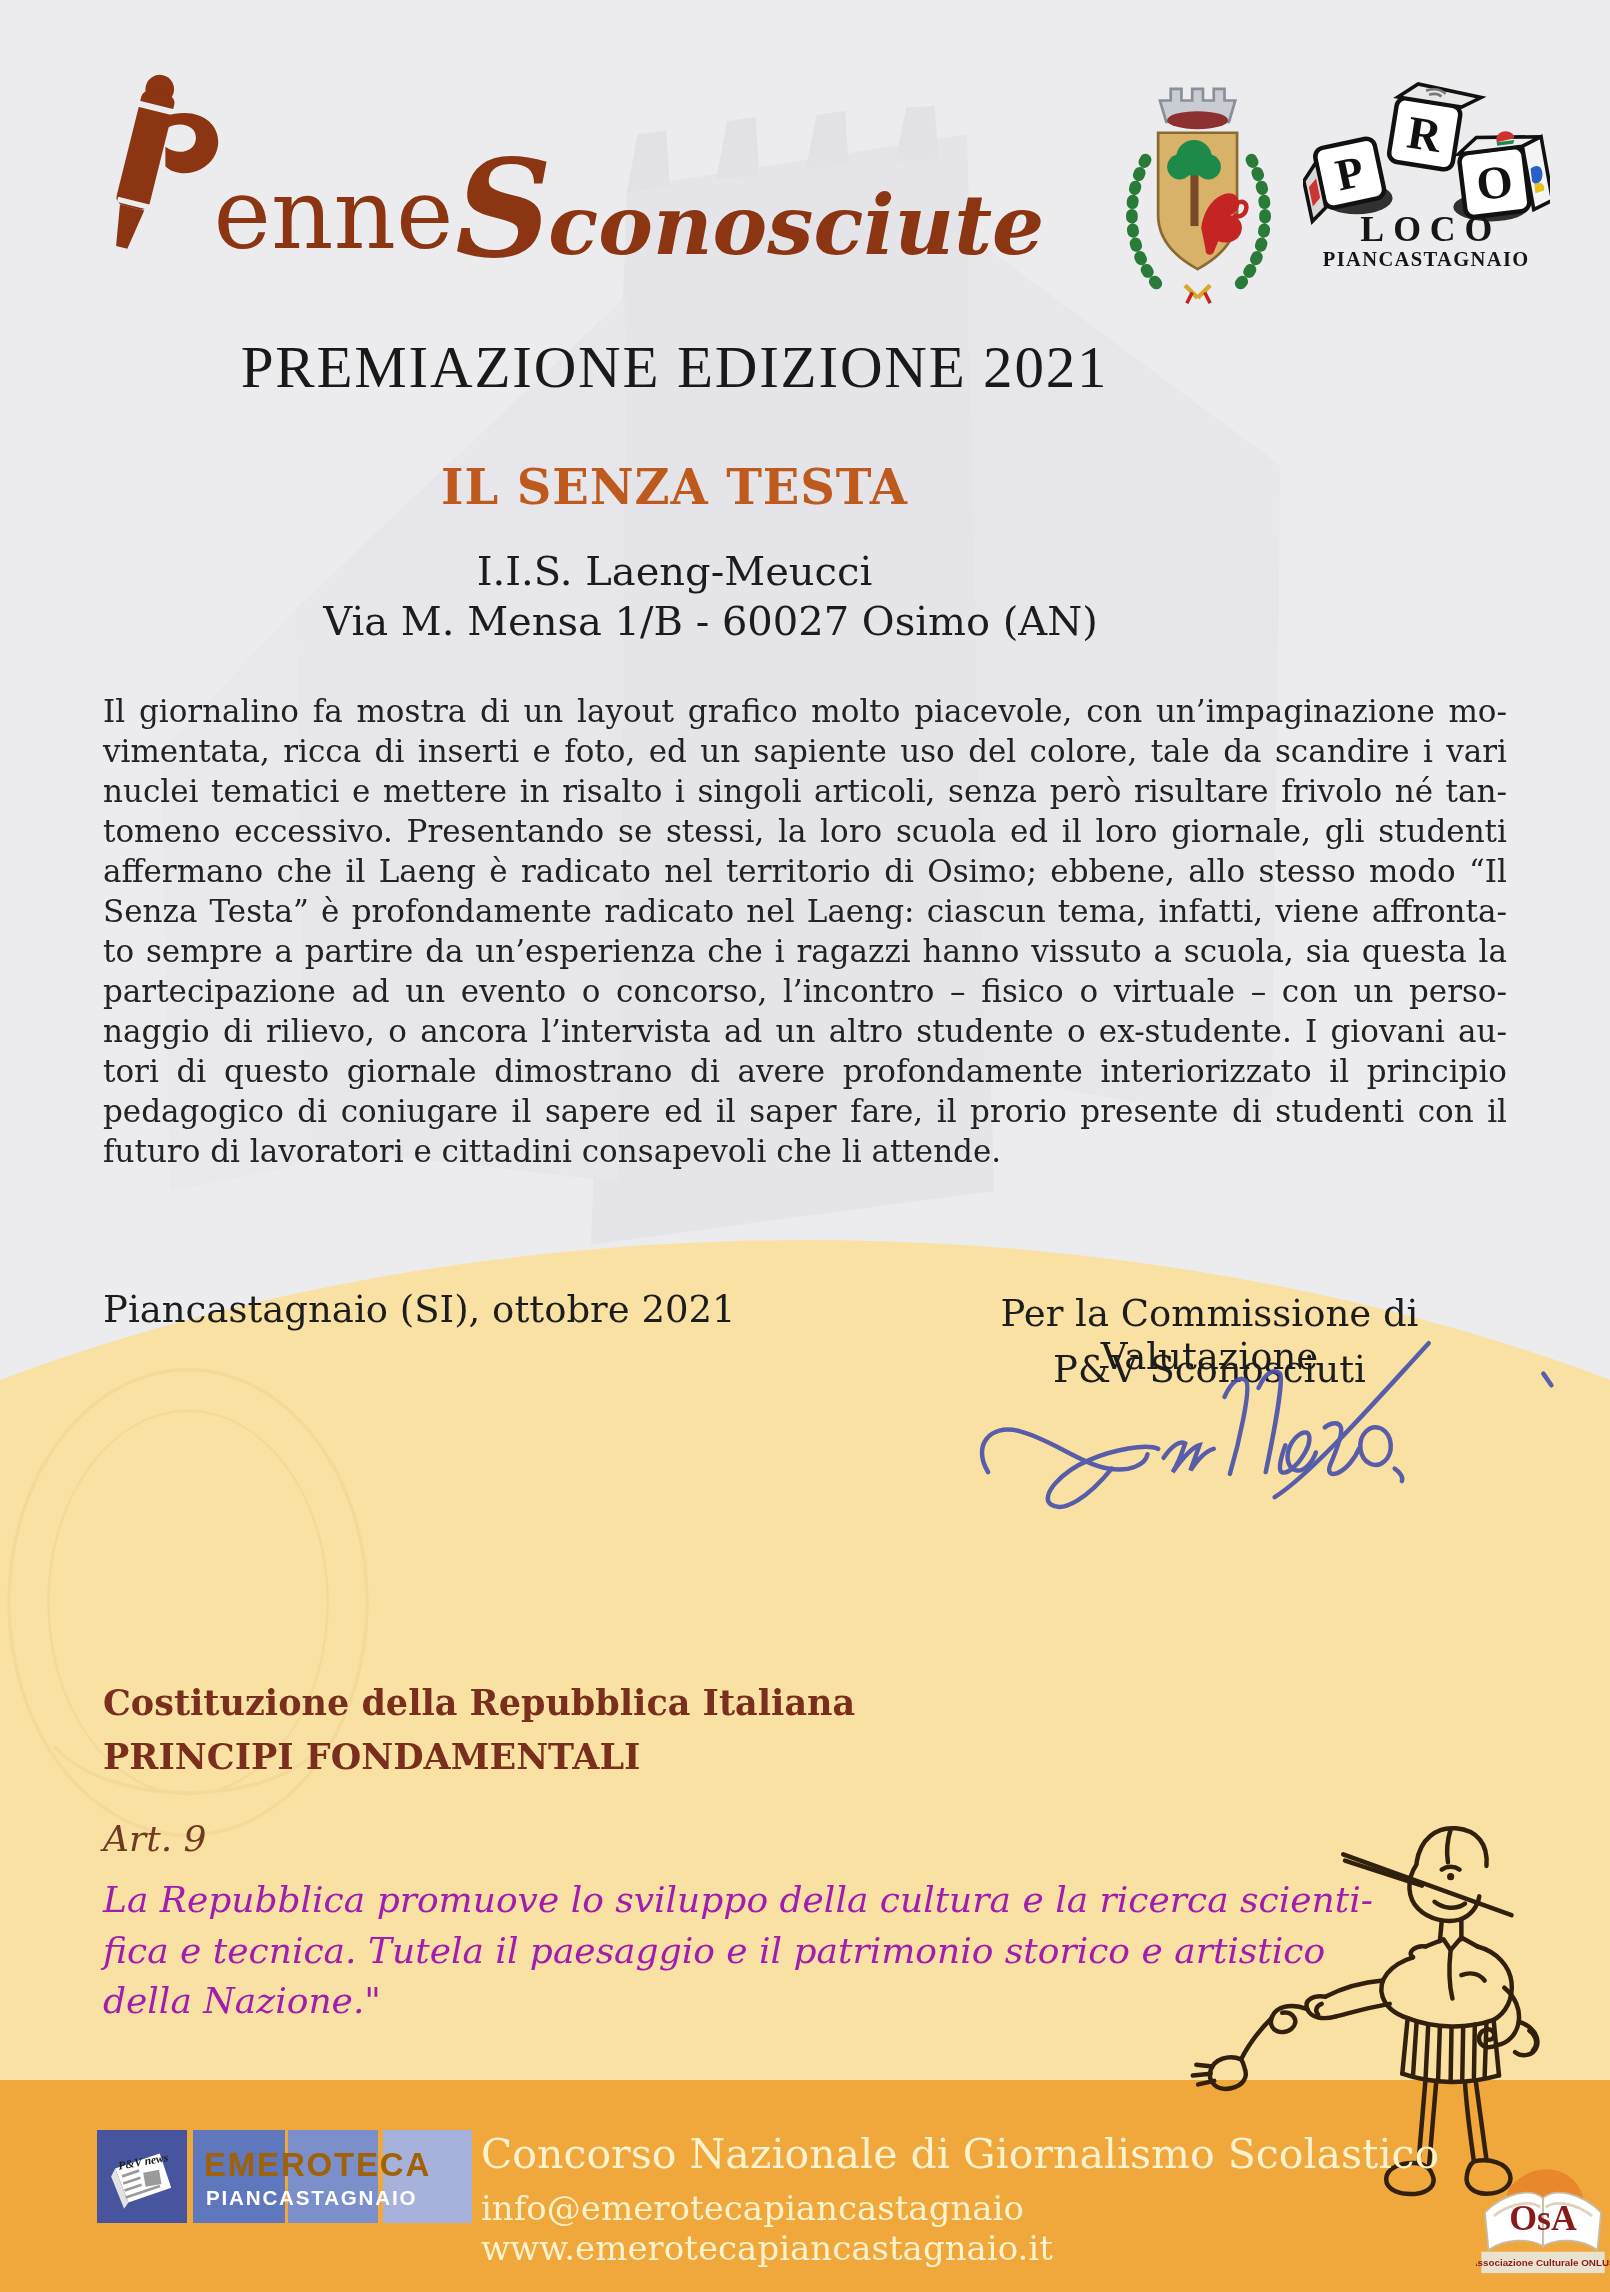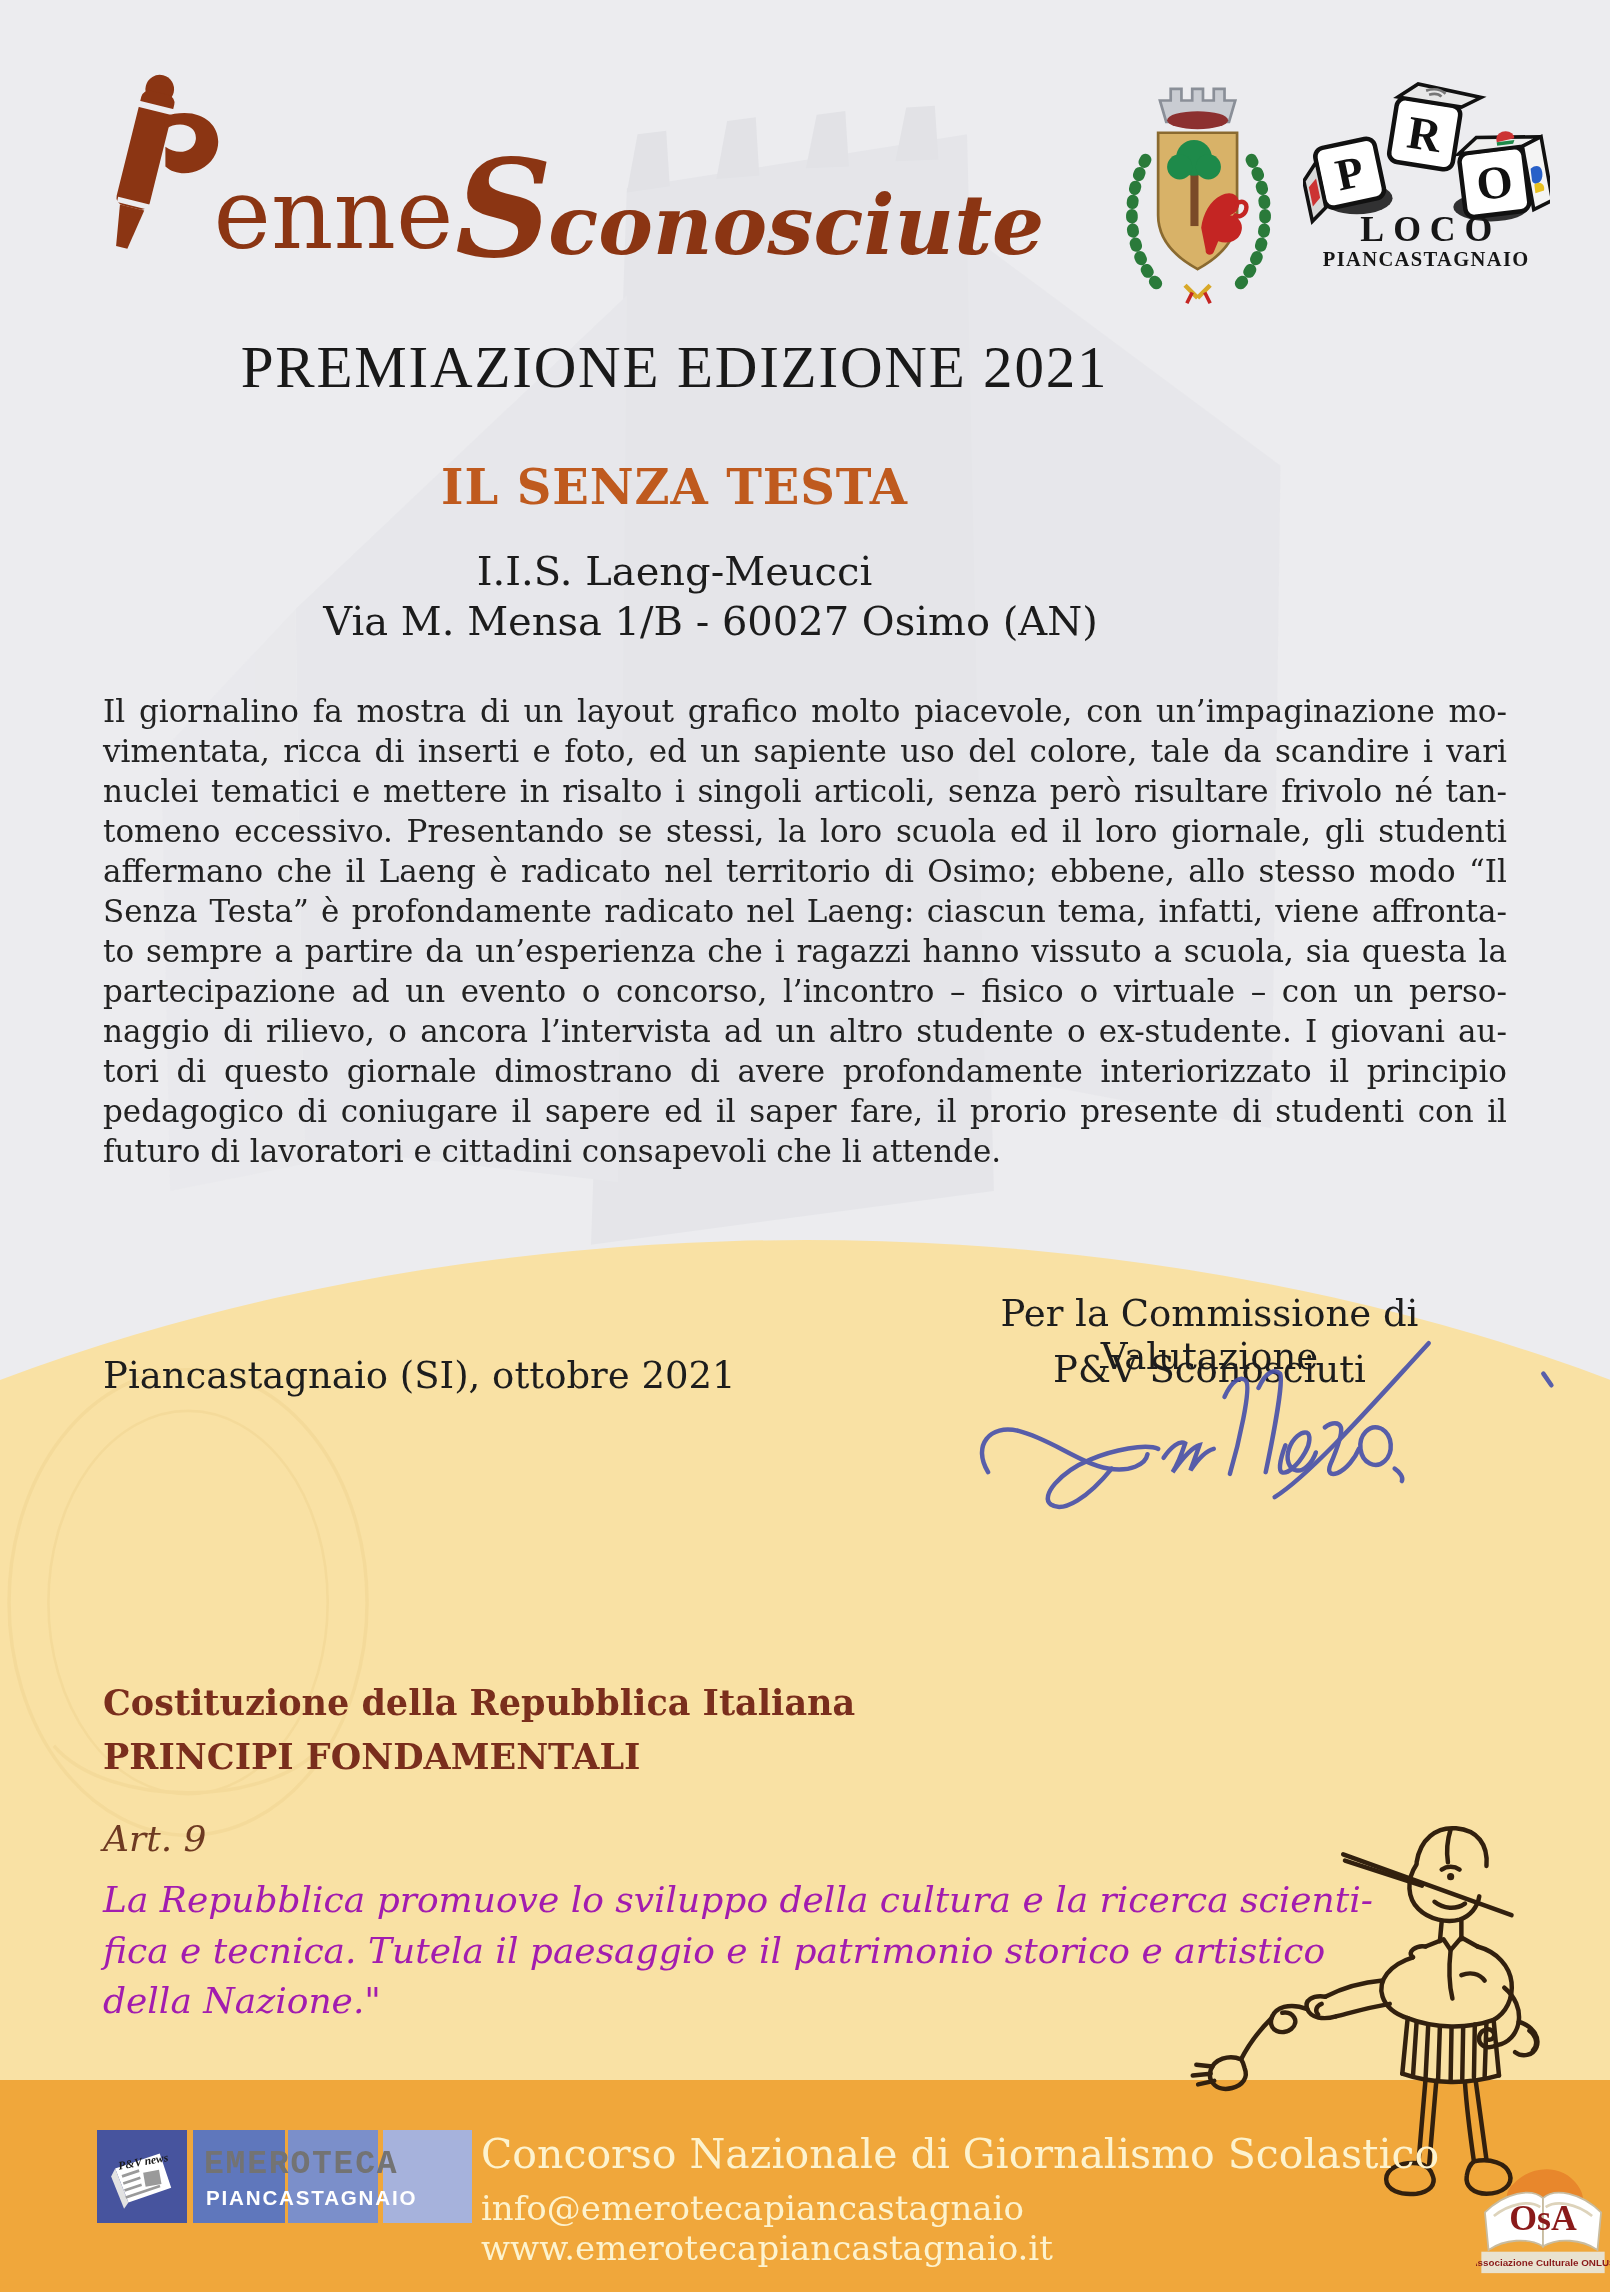--- a/index.html
+++ b/index.html
@@ -35,39 +35,39 @@
 
   
   #body-text{left:103px;top:691px;width:1404px;color:#222;}
   .body-line{
     font-size:31px;line-height:40px;white-space:normal;
     text-align:justify;text-align-last:justify;
   }
   .body-line.last{text-align-last:left;}
 
   
-  #place-date{left:103px;top:1354px;font-size:37px;color:#1d1d1d;}
+  #place-date{left:103px;top:1288px;font-size:37px;color:#1d1d1d;}
   #commission{left:905px;top:1292px;width:609px;text-align:center;font-size:37px;color:#1d1d1d;}
   #signer{left:905px;top:1348px;width:609px;text-align:center;font-size:37px;color:#1d1d1d;}
   #signature-svg{left:963px;top:1336px;}
 
   
   #const-title{left:103px;top:1682px;font-size:35px;font-weight:bold;color:#7a2e1d;}
   #const-subtitle{left:103px;top:1736px;font-size:35px;font-weight:bold;color:#7a2e1d;}
   #const-article{left:103px;top:1818px;font-size:36px;font-style:italic;color:#6e3a22;}
   .quote-line{left:103px;font-size:36px;font-style:italic;color:#a21caf;line-height:50px;}
 
   
   #footer-band{left:0;top:2080px;width:1610px;height:212px;background:#f0a73b;}
   .logo-square{top:2130px;height:93px;position:absolute;}
   #sq1{left:97px;width:90px;background:#47549e;}
   #sq2{left:193px;width:92px;background:#5f77bc;}
   #sq3{left:288px;width:90px;background:#7b8fca;}
   #sq4{left:383px;width:89px;background:#a6b2dc;}
-  #emeroteca-name{left:204px;top:2146px;font-family:Liberation Mono, monospace;font-weight:bold;font-size:33px;color:#737373;letter-spacing:1.8px;}
+  #emeroteca-name{left:204px;top:2146px;font-family:Liberation Sans, sans-serif;font-weight:bold;font-size:33px;color:#a16207;letter-spacing:1.8px;}
   #emeroteca-sub{left:206px;top:2186px;font-family:"Liberation Sans",sans-serif;font-weight:bold;font-size:20.6px;color:#ffffff;letter-spacing:1.8px;}
   #contest-line{left:481px;top:2130px;font-size:41px;color:#fdf3ce;}
   #contact-line{left:481px;top:2188px;font-size:34px;color:#fdf3ce;}
   #contact-line .gap{display:inline-block;width:30px;}
 
   
   svg{display:block;}
 </style>
 </head>
 <body>

